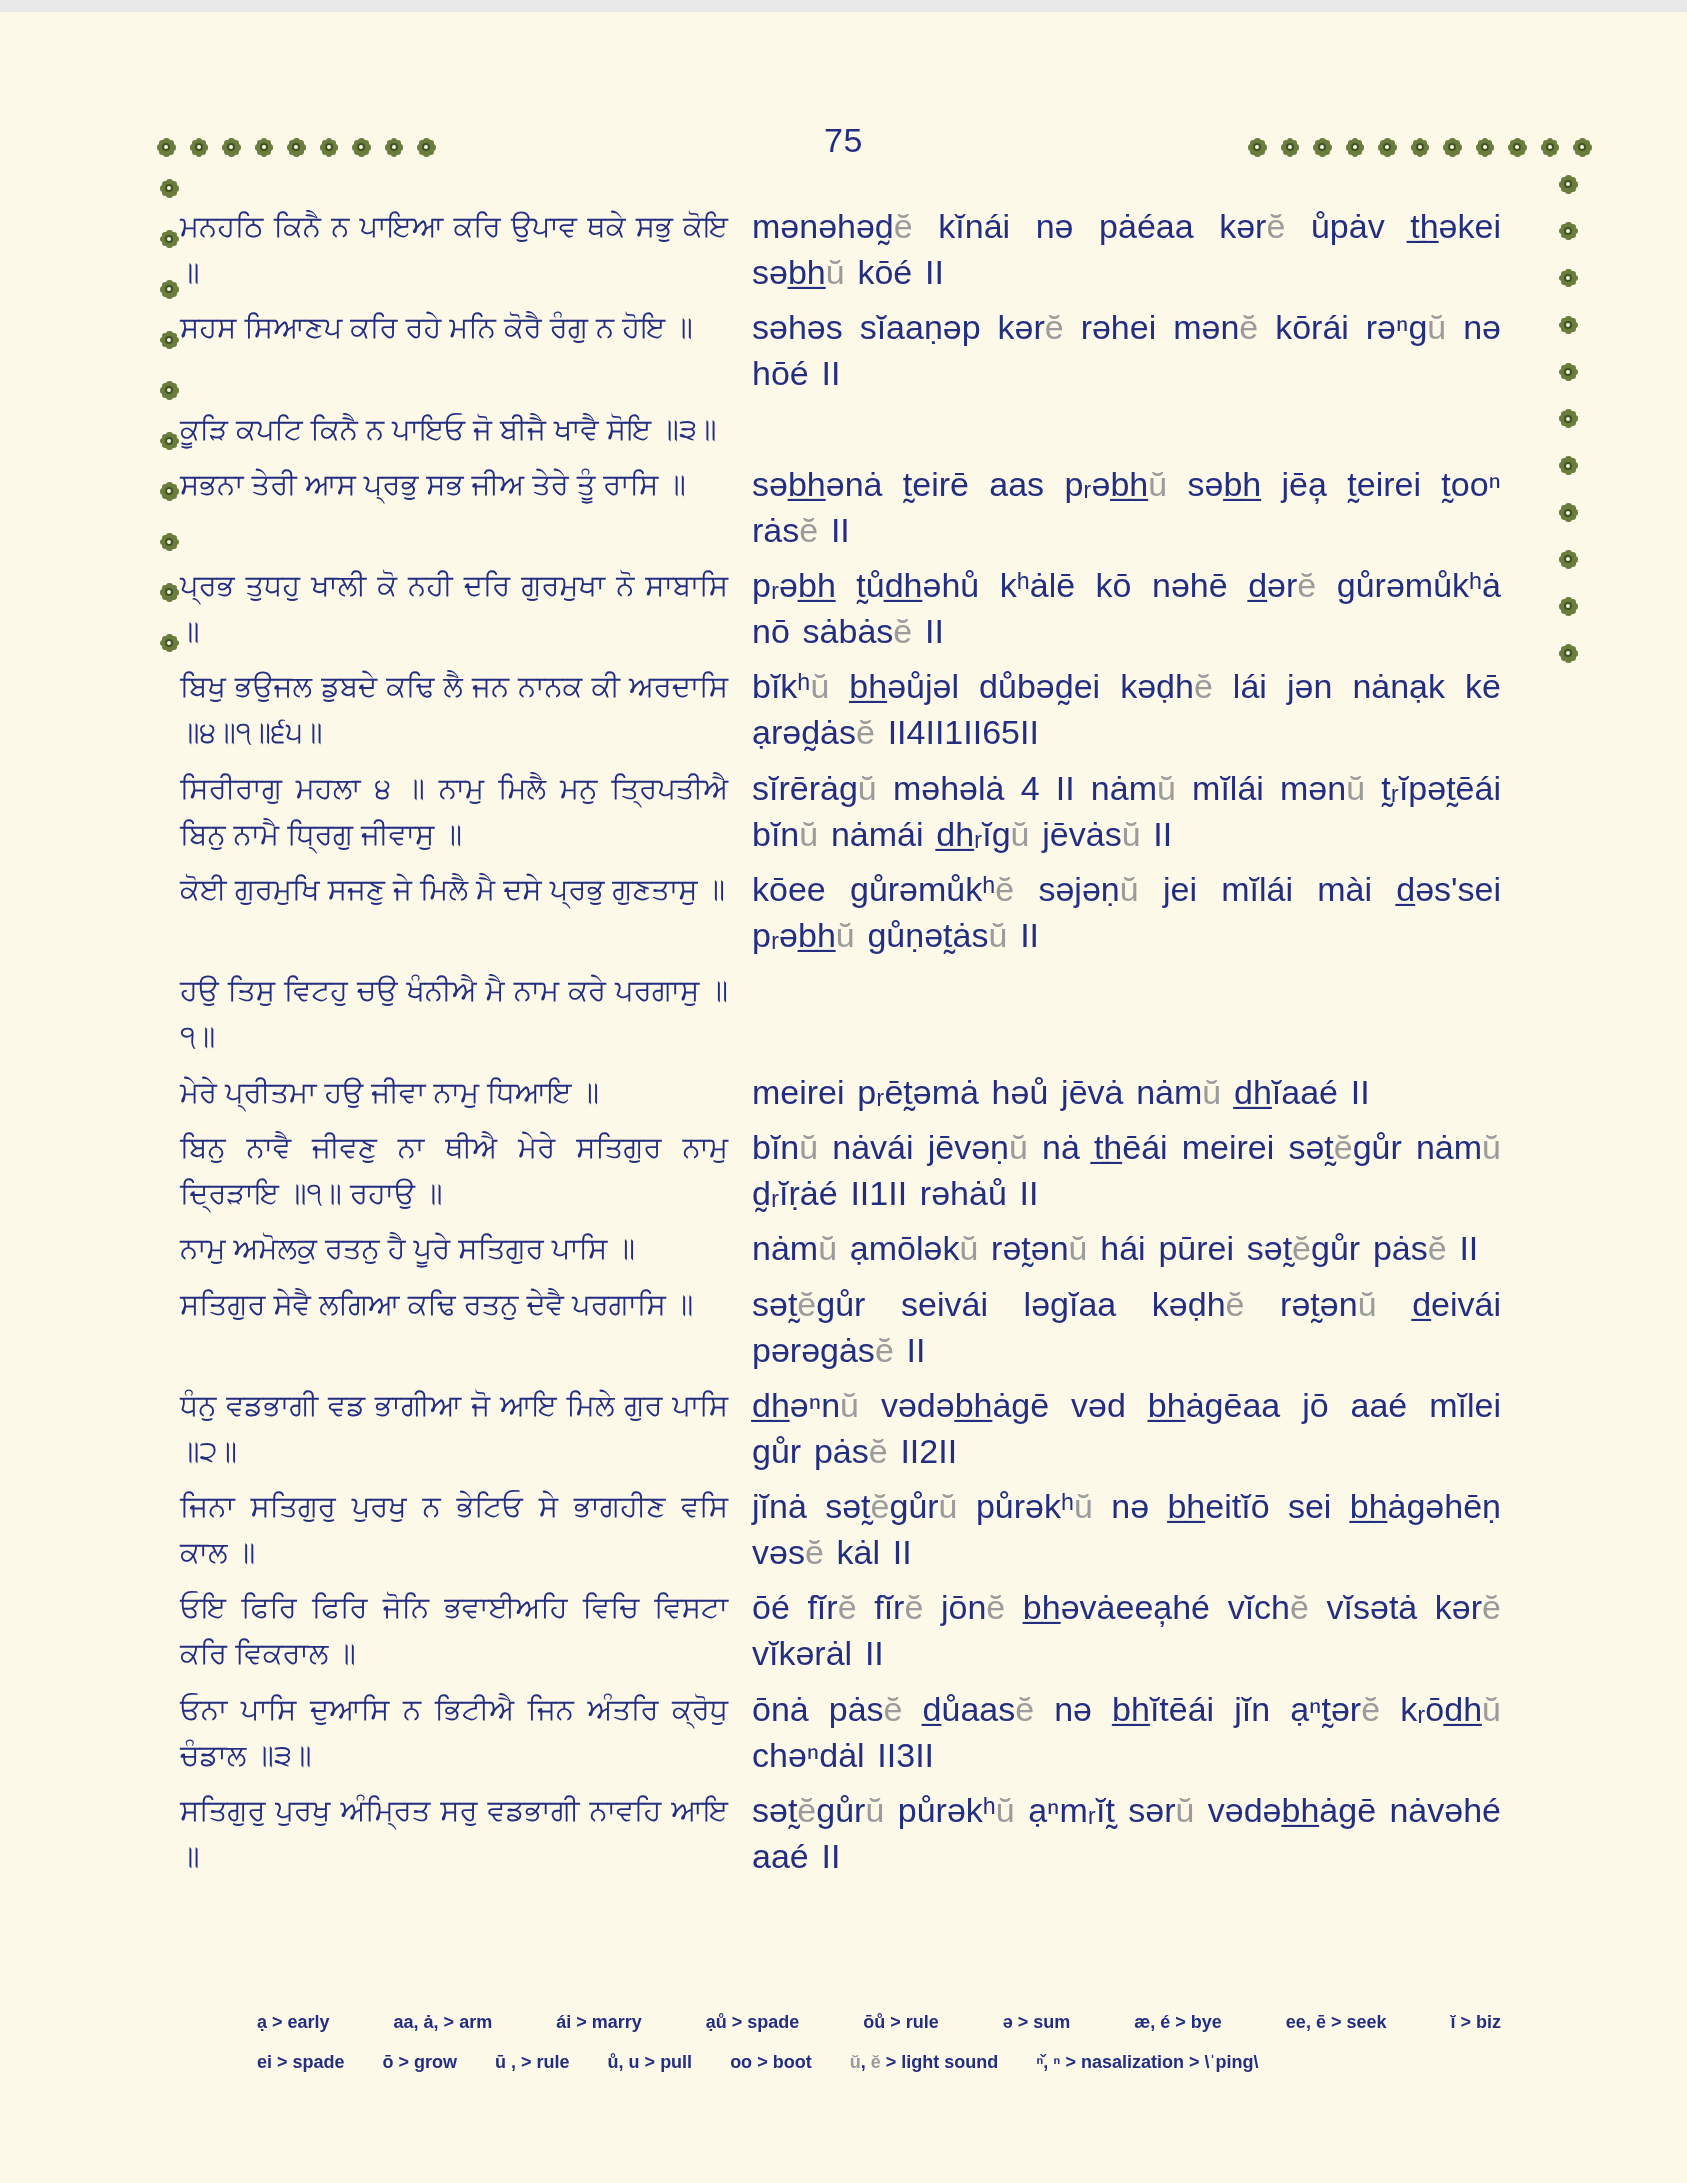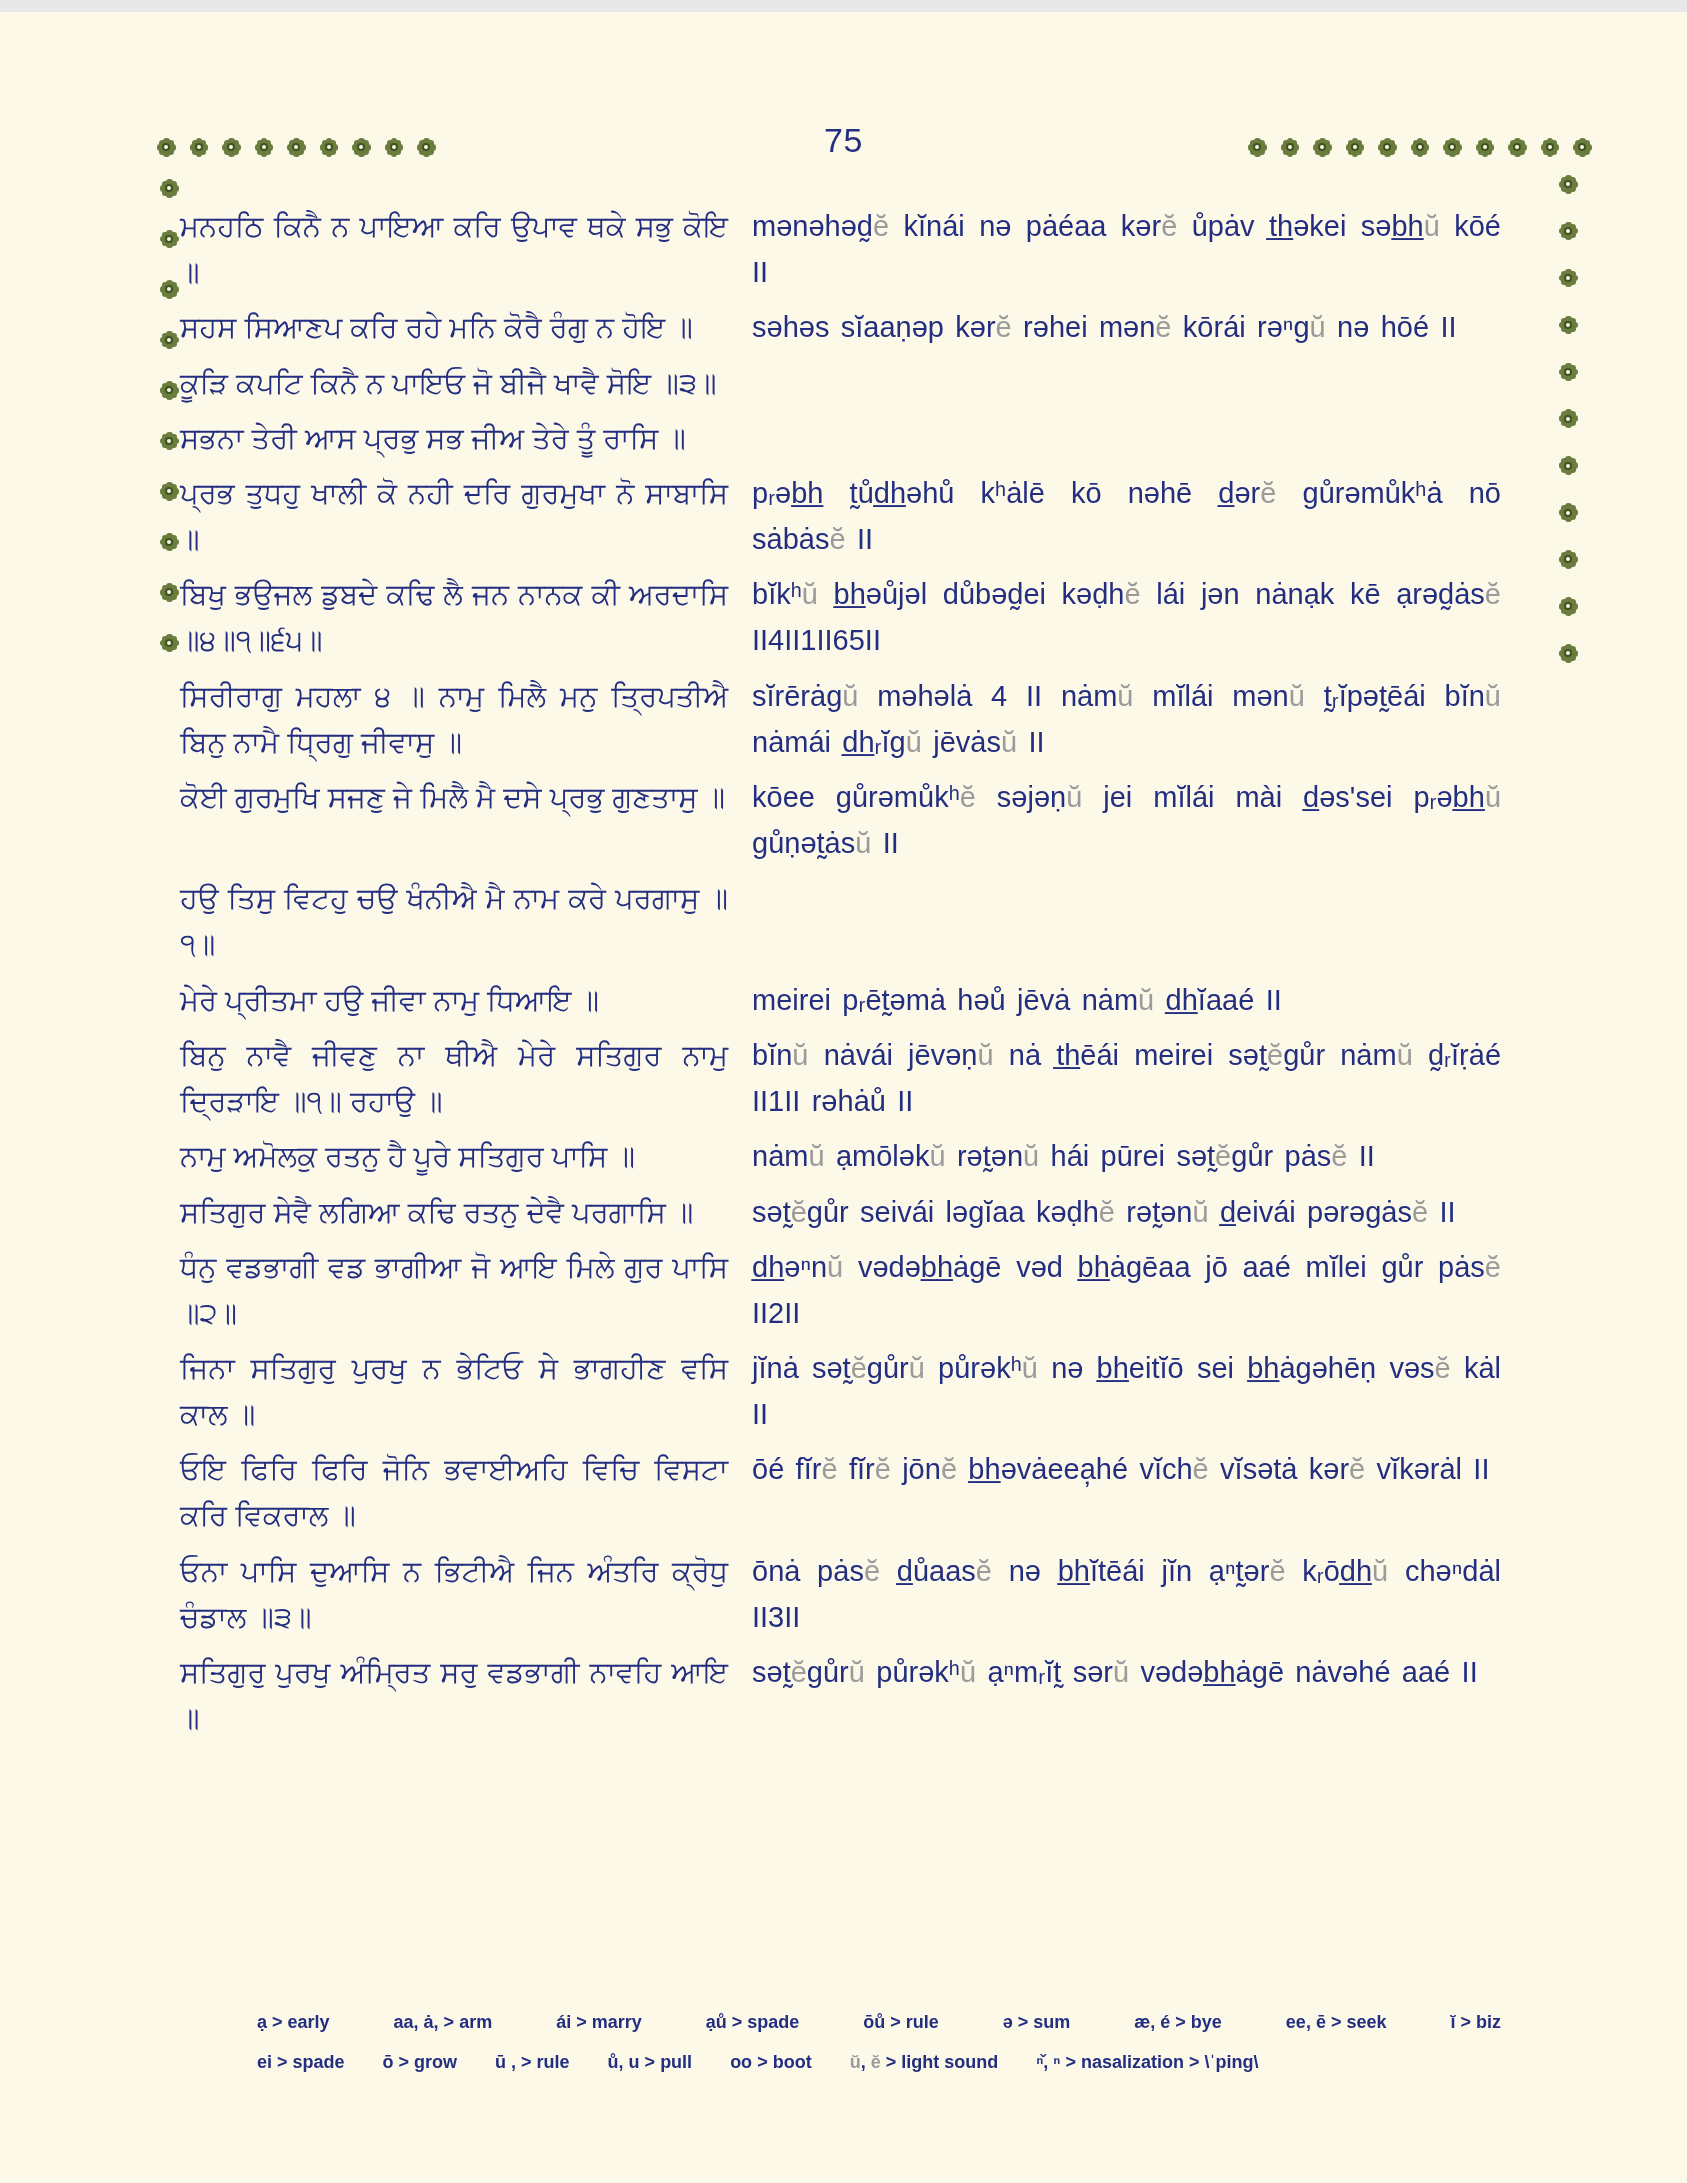--- a/index.html
+++ b/index.html
@@ -57,21 +57,21 @@
     margin-bottom:9.3px;
   }
   .gurmukhi{
     margin:0;
     font-size:29px;line-height:46px;
     color:var(--ink);
     text-align:justify;
   }
   .translit{
     margin:0;
-    font-size:29px;line-height:46px;
+    font-size:34px;line-height:46px;
     color:var(--ink);
     text-align:justify;
     word-spacing:3.3px;
   }
   .lt{color:var(--lt);}
   
   .legend{
     position:absolute;left:257px;top:1999px;width:1244px;
     color:var(--ink);
     font-size:18px;font-weight:600;line-height:22.5px;
@@ -149,20 +149,21 @@
       <p class="gurmukhi">ਸਹਸ ਸਿਆਣਪ ਕਰਿ ਰਹੇ ਮਨਿ ਕੋਰੈ ਰੰਗੁ ਨ ਹੋਇ ॥</p>
       <p class="translit">səhəs sĭaaṇəp kər<span class="lt">ĕ</span> rəhei mən<span class="lt">ĕ</span> kōrái rəⁿg<span class="lt">ŭ</span> nə hōé II</p>
     </div>
 
     <div class="row">
       <p class="gurmukhi">ਕੂੜਿ ਕਪਟਿ ਕਿਨੈ ਨ ਪਾਇਓ ਜੋ ਬੀਜੈ ਖਾਵੈ ਸੋਇ ॥੩॥</p>
     </div>
 
     <div class="row">
       <p class="gurmukhi">ਸਭਨਾ ਤੇਰੀ ਆਸ ਪ੍ਰਭੁ ਸਭ ਜੀਅ ਤੇਰੇ ਤੂੰ ਰਾਸਿ ॥</p>
+      <p class="translit">səb̲h̲ənȧ t̰eirē aas pᵣəb̲h̲<span class="lt">ŭ</span> səb̲h̲ jēa̦ t̰eirei t̰ooⁿ rȧs<span class="lt">ĕ</span> II</p>
     </div>
 
     <div class="row">
       <p class="gurmukhi">ਪ੍ਰਭ ਤੁਧਹੁ ਖਾਲੀ ਕੋ ਨਹੀ ਦਰਿ ਗੁਰਮੁਖਾ ਨੋ ਸਾਬਾਸਿ ॥</p>
       <p class="translit">pᵣəb̲h̲ t̰ůd̲h̲əhů kʰȧlē kō nəhē d̲ər<span class="lt">ĕ</span> gůrəmůkʰȧ nō sȧbȧs<span class="lt">ĕ</span> II</p>
     </div>
 
     <div class="row">
       <p class="gurmukhi">ਬਿਖੁ ਭਉਜਲ ਡੁਬਦੇ ਕਢਿ ਲੈ ਜਨ ਨਾਨਕ ਕੀ ਅਰਦਾਸਿ ॥੪॥੧॥੬੫॥</p>
       <p class="translit">bĭkʰ<span class="lt">ŭ</span> b̲h̲əůjəl důbəd̰ei kəḍh<span class="lt">ĕ</span> lái jən nȧnạk kē ạrəd̰ȧs<span class="lt">ĕ</span> II4II1II65II</p>

